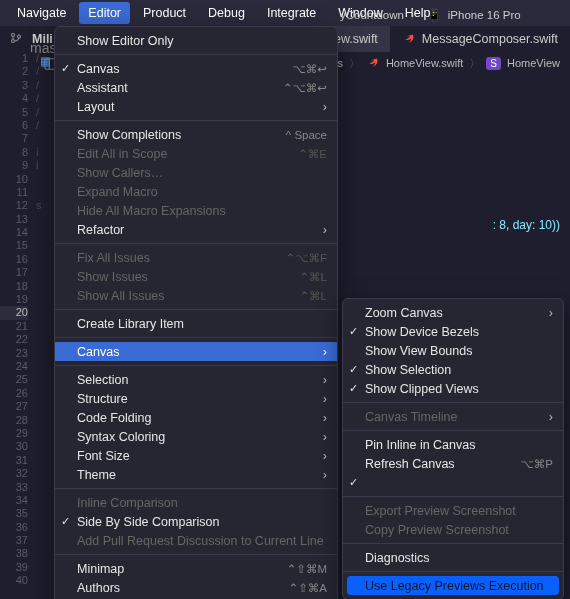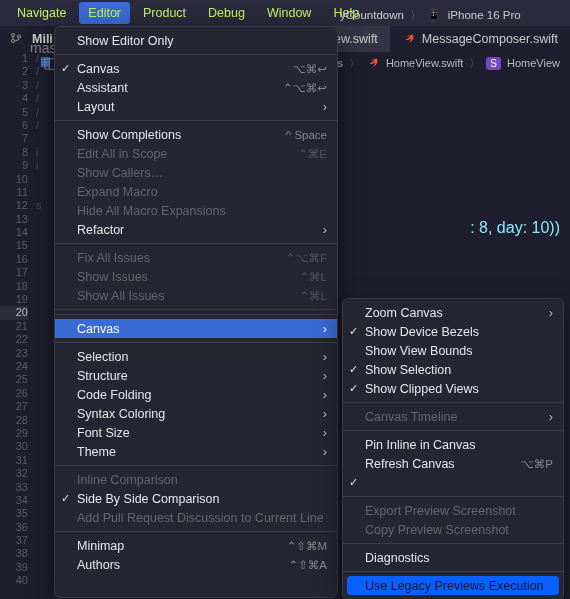--- a/index.html
+++ b/index.html
@@ -1,19 +1,19 @@
 <!DOCTYPE html>
 <html><head>
 <meta charset="utf-8">
 <style>
   * { margin: 0; padding: 0; box-sizing: border-box; font-family: -apple-system, BlinkMacSystemFont, "Segoe UI", sans-serif; }
   body { width: 570px; height: 599px; background: #1e1e2e; color: #ddd; font-size: 12.5px; overflow: hidden; position: relative; }
 
   .menubar { height: 26px; background: #2a2a3c; display: flex; align-items: center; padding: 0 8px; gap: 4px; }
-  .menubar-item { padding: 4px 9px; color: #bef264; border-radius: 3px; cursor: default; }
+  .menubar-item { padding: 4px 9px; color: #ffffff; border-radius: 3px; cursor: default; }
   .menubar-item.active { background: #3a6ad4; }
 
   .titlebar { height: 26px; background: #1e1e2e; display: flex; align-items: center; padding: 0 10px; gap: 10px; color: #ccc; font-weight: 600; }
   .branch-icon { color: #888; }
 
   .toolbar-row { height: 24px; display: flex; align-items: center; padding: 0 10px; gap: 14px; color: #888; }
   .tool-icon { width: 14px; height: 14px; display: inline-block; }
 
   .gutter { position: absolute; left: 0; top: 52px; width: 34px; bottom: 0; background: #1e1e2e; text-align: right; padding-right: 6px; color: #5a5a6a; font-size: 11px; line-height: 13.4px; font-family: ui-monospace, Menlo, monospace; }
   .gutter .line { height: 13.4px; }
@@ -23,21 +23,21 @@
   .code-hints .c { height: 13.4px; }
 
   .tabbar-frag { position: absolute; right: 0; top: 26px; height: 26px; display: flex; align-items: center; gap: 0; }
   .tab { display: flex; align-items: center; gap: 6px; padding: 0 12px; height: 26px; color: #ccc; }
   .tab.active { background: #343446; }
   .swift-icon { width: 14px; height: 14px; display: inline-flex; align-items: center; justify-content: center; color: #f05138; }
 
   .breadcrumb-frag { position: absolute; right: 0; top: 52px; height: 22px; display: flex; align-items: center; gap: 6px; padding: 0 10px; color: #bbb; font-size: 11px; }
   .pill { background: #7048c8; color: #fff; padding: 1px 4px; border-radius: 3px; font-size: 10px; }
 
-  .code-frag { position: absolute; right: 10px; top: 218px; font-family: ui-monospace, Menlo, monospace; font-size: 16px; color: #8be9fd; }
+  .code-frag { position: absolute; right: 10px; top: 218px; font-family: ui-monospace, Menlo, monospace; font-size: 12px; color: #8be9fd; }
 
   
   .menu { position: absolute; background: #262633; border: 1px solid #3a3a4a; border-radius: 6px; box-shadow: 0 8px 24px rgba(0,0,0,.5); padding: 4px 0; }
   .menu.main { left: 54px; top: 26px; width: 284px; }
   .menu.sub { left: 342px; top: 298px; width: 222px; }
 
   .menu-item { display: flex; align-items: center; height: 19px; padding: 0 10px 0 22px; color: #e6e6e6; position: relative; cursor: default; }
   .menu-item.disabled { color: #666; }
   .menu-item .shortcut { margin-left: auto; color: #888; font-size: 11.5px; }
   .menu-item.disabled .shortcut { color: #555; }
@@ -54,20 +54,21 @@
   .tabletag { position:absolute; left:26px; top:26px; color:#ccc; font-size:11px; }
 </style>
 </head>
 <body>
 
 <div class="menubar" id="menubar">
     <div class="menubar-item">Navigate</div>
     <div class="menubar-item active">Editor</div>
     <div class="menubar-item">Product</div>
     <div class="menubar-item">Debug</div>
+    <div class="menubar-item">Integrate</div>
     <div class="menubar-item">Window</div>
     <div class="menubar-item">Help</div>
   </div>
 
 <div class="crumb-top">
   <span>yCountdown</span>
   <span class="sep">〉</span>
   <span>📱</span>
   <span>iPhone 16 Pro</span>
 </div>
@@ -276,20 +277,23 @@
     </div>
     <div class="menu-item disabled">
       <span>Show Issues</span>
       <span class="shortcut">⌃⌘L</span>
     </div>
     <div class="menu-item disabled">
       <span>Show All Issues</span>
       <span class="shortcut">⌃⌘L</span>
     </div>
     <div class="menu-sep"></div>
+    <div class="menu-item">
+      <span>Create Library Item</span>
+    </div>
     <div class="menu-sep"></div>
     <div class="menu-item highlight">
       <span>Canvas</span>
       <span class="arrow">›</span>
     </div>
     <div class="menu-sep"></div>
     <div class="menu-item">
       <span>Selection</span>
       <span class="arrow">›</span>
     </div>

